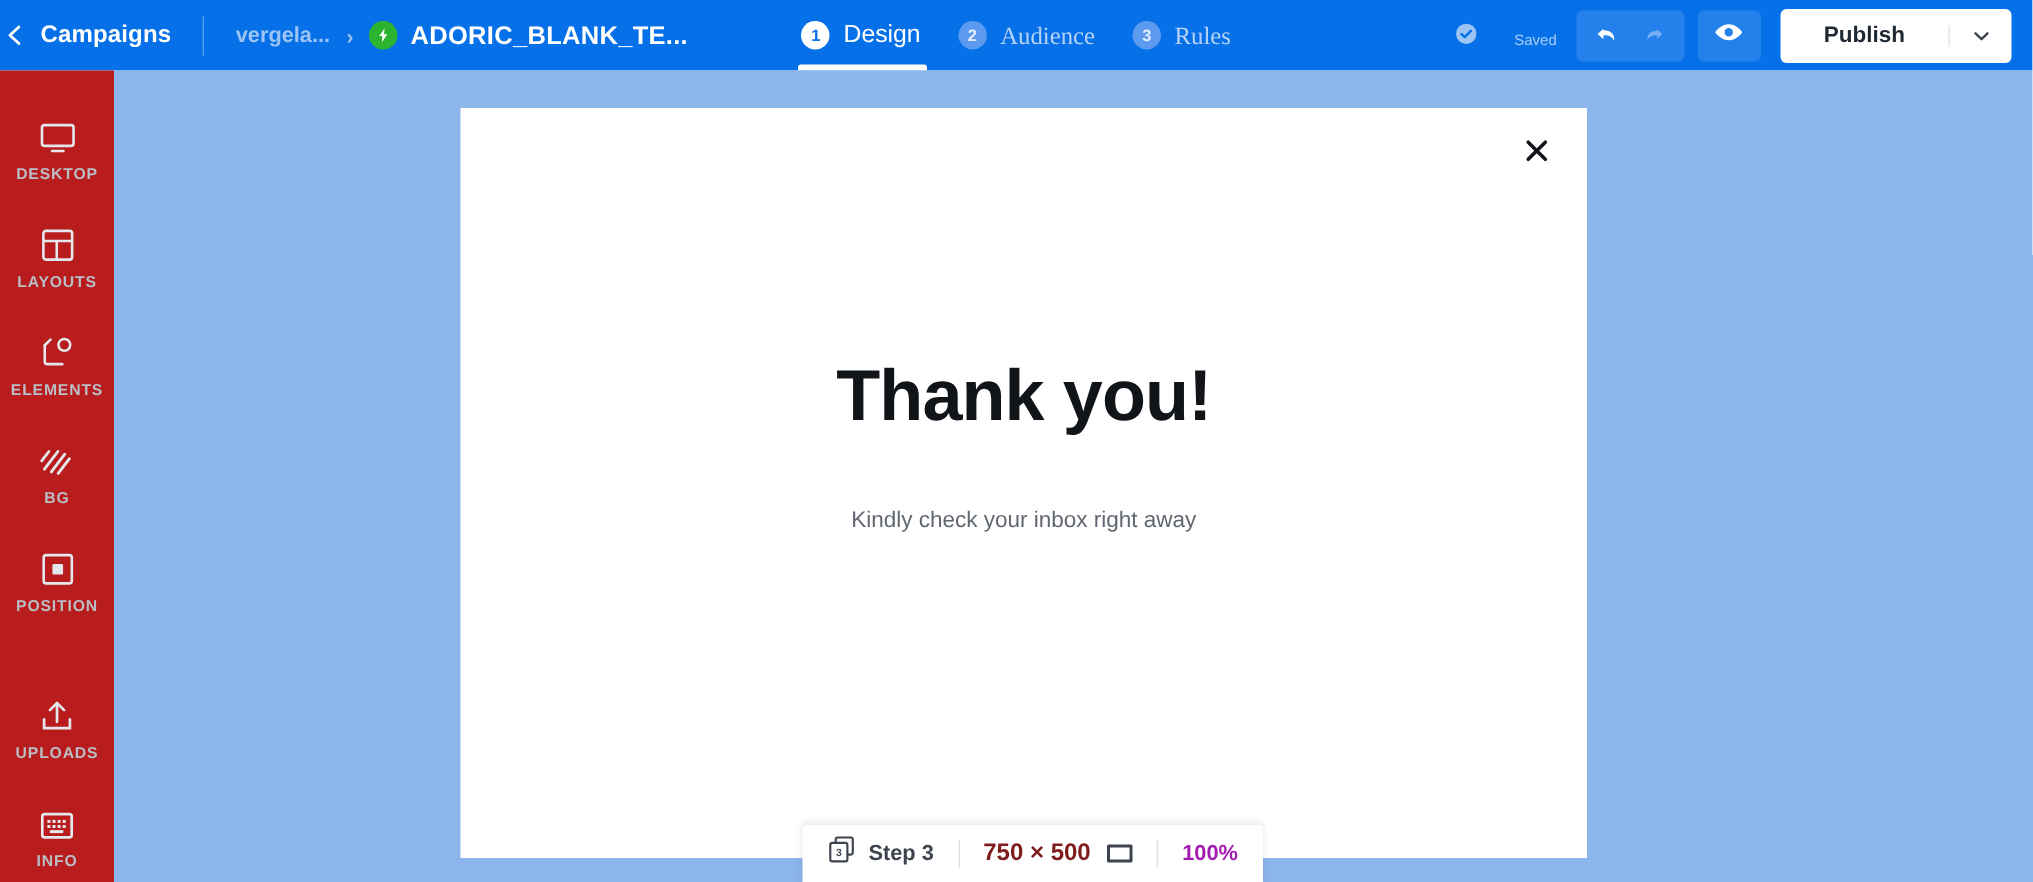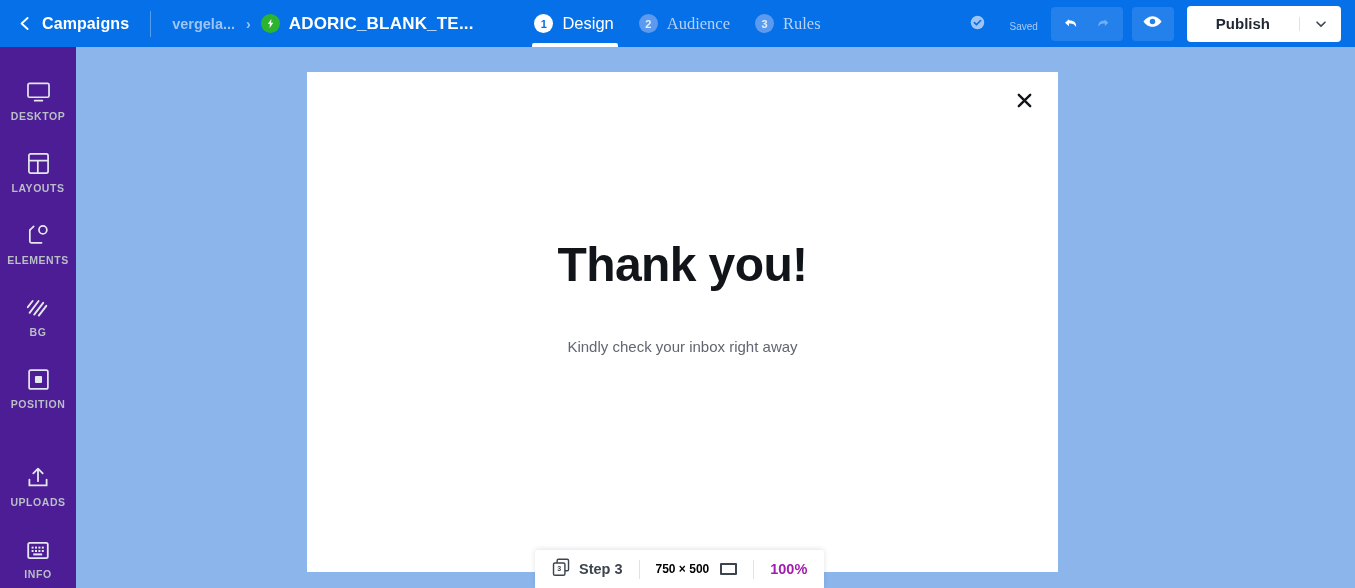--- a/index.html
+++ b/index.html
@@ -12,21 +12,21 @@
   }
   #app { position: relative; width: 1355px; height: 588px; overflow: hidden; }
 
   
   .topbar {
     position: absolute; top: 0; left: 0;
     width: 1355px; height: 47px;
     background: #0570e8;
     display: flex; align-items: center;
   }
-  .tb-left { display: flex; align-items: center; height: 30px; padding-left: 17px; }
+  .tb-left { display: flex; align-items: center; height: 30px; padding-left: 2px; }
   .back-chevron {
     width: 16px; height: 16px; margin-right: 9px;
     display: flex; align-items: center; justify-content: center;
     cursor: pointer;
   }
   .back-chevron svg { display: block; }
   .campaigns-link {
     color: #ffffff; font-size: 16px; font-weight: bold;
     letter-spacing: .1px; cursor: pointer; white-space: nowrap;
   }
@@ -114,21 +114,21 @@
   }
   .publish-caret {
     width: 42px; display: flex; align-items: center; justify-content: center;
     border-left: 1px solid #dfe4ea; cursor: pointer;
   }
 
   
   .sidebar {
     position: absolute; left: 0; top: 47px;
     width: 76px; height: 541px;
-    background: #4c1d95;
+    background: #b91c1c;
     padding-top: 16px;
   }
   .side-item {
     width: 76px; height: 72px;
     display: flex; flex-direction: column; align-items: center;
     justify-content: center; cursor: pointer; gap: 7px;
   }
   .side-item .sicon { height: 26px; display: flex; align-items: flex-end; }
   .side-label {
     color: #b9bec7; font-size: 10.5px; font-weight: bold; letter-spacing: .55px;
@@ -175,21 +175,21 @@
     height: 38px;
     background: #ffffff;
     display: flex; align-items: center;
     padding: 0 17px;
     box-shadow: 0 -1px 5px rgba(25,45,80,.13);
     border-radius: 3px 3px 0 0;
   }
   .sb-group { display: flex; align-items: center; gap: 8px; cursor: pointer; }
   .sb-text { font-size: 14.5px; font-weight: bold; color: #3d444e; white-space: nowrap; }
   .sb-div { width: 1px; height: 19px; background: #dfe3e9; margin: 0 16px; }
-  .sb-dims { font-size: 12px; font-weight: bold; color: #000000; white-space: nowrap; }
+  .sb-dims { font-size: 16px; font-weight: bold; color: #7f1d1d; white-space: nowrap; }
   .sb-rect {
     width: 17px; height: 12px; border: 2.2px solid #3d444e;
     border-radius: 1px; margin-left: 11px; cursor: pointer;
   }
   .sb-zoom { font-size: 14.5px; font-weight: bold; color: #a21caf; }
 </style>
 </head>
 <body>
 
 <div id="app">

